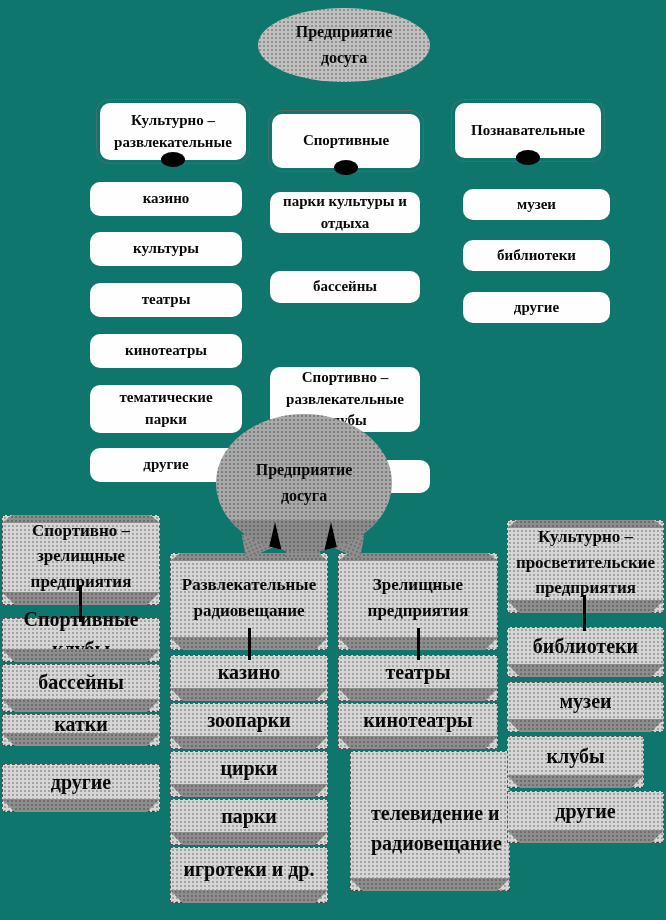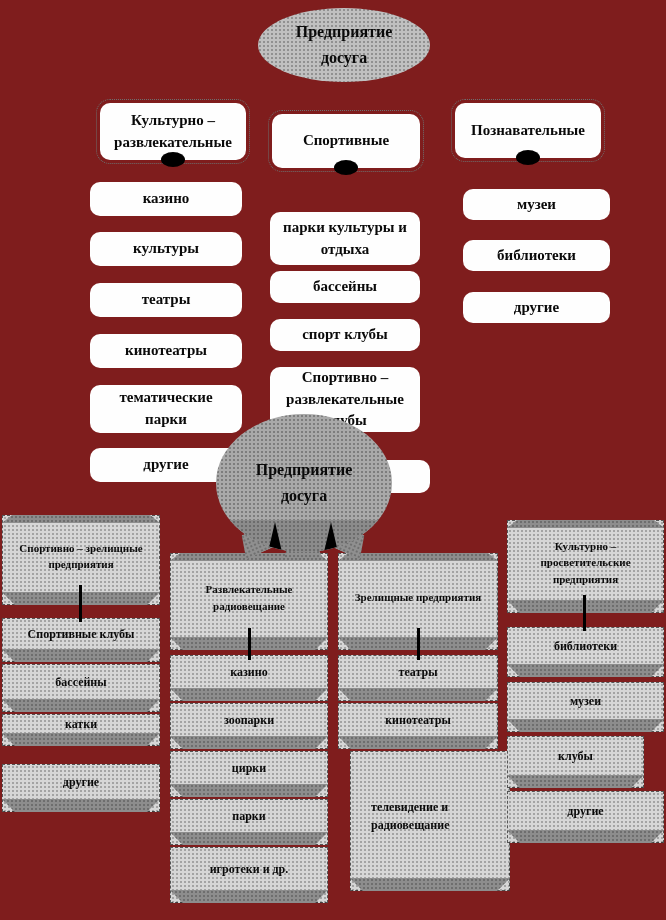--- a/index.html
+++ b/index.html
@@ -1,17 +1,17 @@
 <!DOCTYPE html>
 <html><head>
 <meta charset="utf-8">
 <style>
   html,body{margin:0;padding:0;background:#000;}
   #stage{
-    position:relative;width:666px;height:920px;background:#7f1d1d;overflow:hidden;
+    position:relative;width:666px;height:920px;background:#0f766e;overflow:hidden;
     font-family:"Liberation Serif","DejaVu Serif",serif;color:#0a0a0a;
   }
   
   .wbox{
     position:absolute;background:#fefefe;border-radius:10px;
     display:flex;align-items:center;justify-content:center;text-align:center;
     font-weight:700;font-size:15px;line-height:1.45;padding:2px 8px;box-sizing:border-box;
     z-index:2;
   }
   .hdr{outline:1px dotted #6e6e6e;outline-offset:3px;}
@@ -55,31 +55,31 @@
     clip-path:polygon(18% 0,82% 0,100% 100%,0 100%);
   }
   
   .gbox{
     position:absolute;box-sizing:border-box;z-index:3;
     background-color:#d6d6d6;
     background-image:radial-gradient(#a3a3a3 1px, rgba(0,0,0,0) 1.2px);
     background-size:4px 4px;
     border:1px dashed rgba(0,0,0,0.6);
     display:flex;align-items:center;justify-content:center;text-align:center;
-    font-weight:700;font-size:12px;line-height:1.5;
+    font-weight:700;font-size:20px;line-height:1.5;
     padding:2px 8px 15px;
   }
   .gbox::after{ 
     content:"";position:absolute;left:-1px;right:-1px;bottom:-1px;height:13px;
     background-color:#8d8d8d;
     background-image:radial-gradient(#6e6e6e 1px, rgba(0,0,0,0) 1.2px);
     background-size:4px 4px;
     clip-path:polygon(0 0,100% 0,calc(100% - 13px) 100%,13px 100%);
   }
-  .ghead{font-size:11px;padding:12px 10px 20px;}
+  .ghead{font-size:17px;padding:12px 10px 20px;}
   .ghead::before{ 
     content:"";position:absolute;left:-1px;right:-1px;top:-1px;height:8px;
     background-color:#8d8d8d;
     background-image:radial-gradient(#6e6e6e 1px, rgba(0,0,0,0) 1.2px);
     background-size:4px 4px;
     clip-path:polygon(10px 0,calc(100% - 10px) 0,100% 100%,0 100%);
   }
   .tv{align-items:flex-start;justify-content:flex-start;text-align:left;padding:46px 12px 0 20px;margin-left:12px;}
   .vline{position:absolute;width:3px;background:#000;z-index:6;}
 </style>
@@ -105,23 +105,22 @@
     <i class="bump"></i>
   </div>
 
   <div class="wbox" style="left:90px;top:182px;width:152px;height:34px">казино</div>
   <div class="wbox" style="left:90px;top:232px;width:152px;height:34px">культуры</div>
   <div class="wbox" style="left:90px;top:283px;width:152px;height:34px">театры</div>
   <div class="wbox" style="left:90px;top:334px;width:152px;height:34px">кинотеатры</div>
   <div class="wbox" style="left:90px;top:385px;width:152px;height:48px">тематические парки</div>
   <div class="wbox" style="left:90px;top:448px;width:152px;height:34px">другие</div>
 
-  <div class="wbox" style="left:270px;top:212px;width:150px;height:53px">парки культуры и отдыха</div>
+  <div class="wbox" style="left:270px;top:192px;width:150px;height:41px">парки культуры и отдыха</div>
   <div class="wbox" style="left:270px;top:271px;width:150px;height:32px">бассейны</div>
-  <div class="wbox" style="left:270px;top:319px;width:150px;height:32px">спорт клубы</div>
   <div class="wbox" style="left:270px;top:367px;width:150px;height:65px">Спортивно – развлекательные клубы</div>
   <div class="wbox" style="left:280px;top:460px;width:150px;height:33px"></div>
 
   <div class="wbox" style="left:463px;top:189px;width:147px;height:31px">музеи</div>
   <div class="wbox" style="left:463px;top:240px;width:147px;height:31px">библиотеки</div>
   <div class="wbox" style="left:463px;top:292px;width:147px;height:31px">другие</div>
 
   <div class="prong" style="left:240px;top:530px;width:32px;height:24px;transform:rotate(-24deg)"></div>
   <div class="prong" style="left:284px;top:538px;width:38px;height:20px"></div>
   <div class="prong" style="left:334px;top:530px;width:32px;height:24px;transform:rotate(24deg)"></div>

